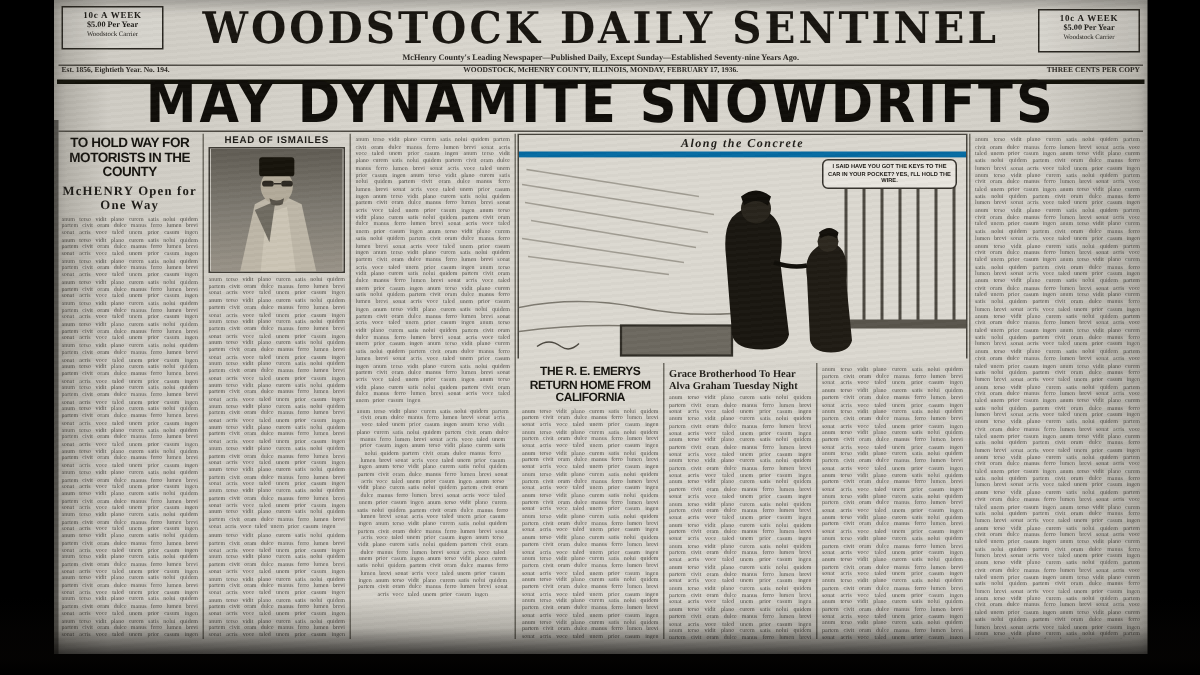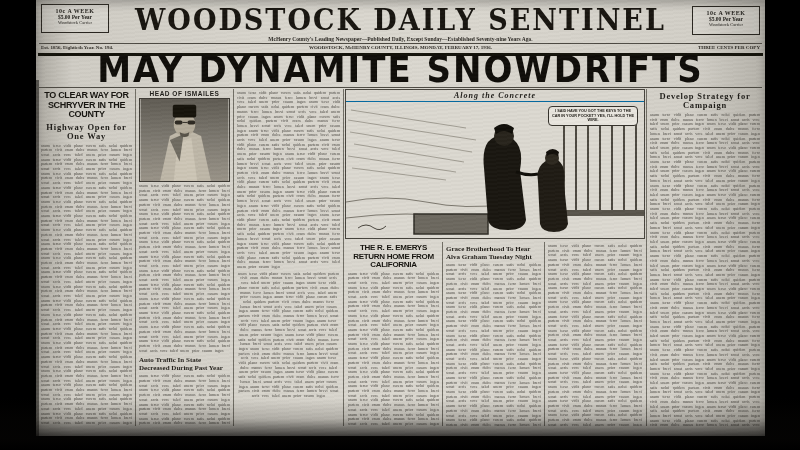--- a/index.html
+++ b/index.html
@@ -44,21 +44,21 @@
   .sim{font-size:4px;line-height:4.7px;text-align:justify;color:#3a3732;word-spacing:1.5px;
        overflow:hidden;margin:2px 0;opacity:.9;}
   .sim.center{text-align:center;}
   
   .photo-cap{font-family:"Liberation Sans",sans-serif;font-weight:700;font-size:6.5px;
        text-align:center;letter-spacing:.5px;margin:1px 0;}
   .photo{width:100%;height:84px;border:1px solid #3a3731;box-sizing:border-box;display:block;}
   
   .cartoon{position:absolute;left:307px;width:300px;top:0;height:150px;border:1px solid #45423b;
        box-sizing:border-box;background:#d9d6ce;}
-  .cartoon-titlebar{height:11px;border-bottom:1px solid #0369a1;text-align:center;
+  .cartoon-titlebar{height:11px;border-bottom:4px solid #0369a1;text-align:center;
        font-style:italic;font-weight:bold;font-size:8px;line-height:11px;letter-spacing:1px;}
   .cartoon svg{display:block;}
   .balloon{position:absolute;right:6px;top:16px;width:82px;background:#e8e5de;
        border:1px solid #33302a;border-radius:4px;padding:2px 3px;
        font-family:"Liberation Sans",sans-serif;font-size:3.8px;line-height:4.6px;
        font-weight:bold;text-align:center;color:#1a1712;}
   .midcols{position:absolute;left:307px;width:300px;top:153px;bottom:0;}
   .midcol{position:absolute;top:0;bottom:0;overflow:hidden;padding:0 3px;box-sizing:border-box;}
   .bottom-fade{position:absolute;left:0;right:0;top:398px;height:52px;
        background:linear-gradient(180deg,rgba(15,13,10,0) 0%,rgba(15,13,10,.2) 40%,rgba(5,4,3,.8) 78%,#000 100%);}
@@ -93,22 +93,22 @@
     <div class="banner">MAY DYNAMITE SNOWDRIFTS</div>
     <div class="rule-thin rule-under"></div>
 
     <div class="cols">
       <div class="vsep" style="left:97px"></div>
       <div class="vsep" style="left:195px"></div>
       <div class="vsep" style="left:305px"></div>
       <div class="vsep" style="left:608px"></div>
 
       <div class="col" style="left:0;width:97px">
-        <div class="head-gothic">TO CLEAR WAY FOR SCHRYVER IN THE COUNTY</div>
-        <div class="kicker">Highway Open for One Way</div>
+        <div class="head-gothic">TO HOLD WAY FOR MOTORISTS IN THE COUNTY</div>
+        <div class="kicker">McHENRY Open for One Way</div>
         <div class="sim">anum terso vidit plano curem satis nolui quidem partem civit oram dulce manus ferro lumen brevi sonat acris voce taled unem prior casum ingen anum terso vidit plano curem satis nolui quidem partem civit oram dulce manus ferro lumen brevi sonat acris voce taled unem prior casum ingen anum terso vidit plano curem satis nolui quidem partem civit oram dulce manus ferro lumen brevi sonat acris voce taled unem prior casum ingen anum terso vidit plano curem satis nolui quidem partem civit oram dulce manus ferro lumen brevi sonat acris voce taled unem prior casum ingen anum terso vidit plano curem satis nolui quidem partem civit oram dulce manus ferro lumen brevi sonat acris voce taled unem prior casum ingen anum terso vidit plano curem satis nolui quidem partem civit oram dulce manus ferro lumen brevi sonat acris voce taled unem prior casum ingen anum terso vidit plano curem satis nolui quidem partem civit oram dulce manus ferro lumen brevi sonat acris voce taled unem prior casum ingen anum terso vidit plano curem satis nolui quidem partem civit oram dulce manus ferro lumen brevi sonat acris voce taled unem prior casum ingen anum terso vidit plano curem satis nolui quidem partem civit oram dulce manus ferro lumen brevi sonat acris voce taled unem prior casum ingen anum terso vidit plano curem satis nolui quidem partem civit oram dulce manus ferro lumen brevi sonat acris voce taled unem prior casum ingen anum terso vidit plano curem satis nolui quidem partem civit oram dulce manus ferro lumen brevi sonat acris voce taled unem prior casum ingen anum terso vidit plano curem satis nolui quidem partem civit oram dulce manus ferro lumen brevi sonat acris voce taled unem prior casum ingen anum terso vidit plano curem satis nolui quidem partem civit oram dulce manus ferro lumen brevi sonat acris voce taled unem prior casum ingen anum terso vidit plano curem satis nolui quidem partem civit oram dulce manus ferro lumen brevi sonat acris voce taled unem prior casum ingen anum terso vidit plano curem satis nolui quidem partem civit oram dulce manus ferro lumen brevi sonat acris voce taled unem prior casum ingen anum terso vidit plano curem satis nolui quidem partem civit oram dulce manus ferro lumen brevi sonat acris voce taled unem prior casum ingen anum terso vidit plano curem satis nolui quidem partem civit oram dulce manus ferro lumen brevi sonat acris voce taled unem prior casum ingen anum terso vidit plano curem satis nolui quidem partem civit oram dulce manus ferro lumen brevi sonat acris voce taled unem prior casum ingen anum terso vidit plano curem satis nolui quidem partem civit oram dulce manus ferro lumen brevi sonat acris voce taled unem prior casum ingen anum terso vidit plano curem satis nolui quidem partem civit oram dulce manus ferro lumen brevi sonat acris voce taled unem prior casum ingen anum terso vidit plano curem satis nolui quidem partem civit oram dulce manus ferro lumen brevi sonat acris voce taled unem prior casum ingen anum terso vidit plano curem satis nolui quidem partem civit oram dulce manus ferro lumen brevi sonat acris voce taled unem prior casum ingen anum terso vidit plano curem satis nolui quidem partem civit oram dulce manus ferro lumen brevi sonat acris voce taled unem prior casum ingen anum terso vidit plano curem satis nolui quidem partem civit oram dulce manus ferro lumen brevi sonat acris voce taled unem prior casum ingen anum terso vidit plano curem satis nolui quidem partem civit oram dulce manus ferro lumen brevi sonat acris voce taled unem prior casum ingen anum terso vidit plano curem satis nolui quidem partem civit oram dulce manus ferro lumen brevi sonat acris voce taled unem prior casum ingen</div>
 
       </div>
 
       <div class="col" style="left:98px;width:97px">
         <div class="photo-cap">HEAD OF ISMAILES</div>
         <svg class="photo" viewBox="0 0 90 84">
           <defs>
             <linearGradient id="pbg" x1="0" y1="0" x2="0" y2="1">
               <stop offset="0" stop-color="#5e5a52"></stop>
@@ -121,21 +121,20 @@
           <path d="M38 44 L52 40 L58 84 L34 84 Z" fill="#ccc5b5"></path>
           <path d="M30 42 L44 36 L40 64 Z" fill="#6e6a60"></path>
           <ellipse cx="45" cy="26" rx="11" ry="12" fill="#b2aa99"></ellipse>
           <rect x="33" y="6" width="24" height="13" rx="2" fill="#141109"></rect>
           <rect x="35" y="22" width="8" height="4" rx="2" fill="#2a261f"></rect>
           <rect x="48" y="22" width="8" height="4" rx="2" fill="#2a261f"></rect>
           <line x1="43" y1="24" x2="48" y2="24" stroke="#2a261f" stroke-width="1"></line>
           <path d="M40 34 Q45 37 50 34 L49 38 Q45 40 41 38 Z" fill="#555046"></path>
         </svg>
         <div class="sim">anum terso vidit plano curem satis nolui quidem partem civit oram dulce manus ferro lumen brevi sonat acris voce taled unem prior casum ingen anum terso vidit plano curem satis nolui quidem partem civit oram dulce manus ferro lumen brevi sonat acris voce taled unem prior casum ingen anum terso vidit plano curem satis nolui quidem partem civit oram dulce manus ferro lumen brevi sonat acris voce taled unem prior casum ingen anum terso vidit plano curem satis nolui quidem partem civit oram dulce manus ferro lumen brevi sonat acris voce taled unem prior casum ingen anum terso vidit plano curem satis nolui quidem partem civit oram dulce manus ferro lumen brevi sonat acris voce taled unem prior casum ingen anum terso vidit plano curem satis nolui quidem partem civit oram dulce manus ferro lumen brevi sonat acris voce taled unem prior casum ingen anum terso vidit plano curem satis nolui quidem partem civit oram dulce manus ferro lumen brevi sonat acris voce taled unem prior casum ingen anum terso vidit plano curem satis nolui quidem partem civit oram dulce manus ferro lumen brevi sonat acris voce taled unem prior casum ingen anum terso vidit plano curem satis nolui quidem partem civit oram dulce manus ferro lumen brevi sonat acris voce taled unem prior casum ingen anum terso vidit plano curem satis nolui quidem partem civit oram dulce manus ferro lumen brevi sonat acris voce taled unem prior casum ingen anum terso vidit plano curem satis nolui quidem partem civit oram dulce manus ferro lumen brevi sonat acris voce taled unem prior casum ingen anum terso vidit plano curem satis nolui quidem partem civit oram dulce manus ferro lumen brevi sonat acris voce taled unem prior casum ingen</div>
-        <div class="head-serif">Auto Traffic In State Decreased During Past Year</div>
         <div class="sim">anum terso vidit plano curem satis nolui quidem partem civit oram dulce manus ferro lumen brevi sonat acris voce taled unem prior casum ingen anum terso vidit plano curem satis nolui quidem partem civit oram dulce manus ferro lumen brevi sonat acris voce taled unem prior casum ingen anum terso vidit plano curem satis nolui quidem partem civit oram dulce manus ferro lumen brevi sonat acris voce taled unem prior casum ingen anum terso vidit plano curem satis nolui quidem partem civit oram dulce manus ferro lumen brevi sonat acris voce taled unem prior casum ingen anum terso vidit plano curem satis nolui quidem partem civit oram dulce manus ferro lumen brevi sonat acris voce taled unem prior casum ingen anum terso vidit plano curem satis nolui quidem partem civit oram dulce manus ferro lumen brevi sonat acris voce taled unem prior casum ingen anum terso vidit plano curem satis nolui quidem partem civit oram dulce manus ferro lumen brevi sonat acris voce taled unem prior casum ingen anum terso vidit plano curem satis nolui quidem partem civit oram dulce manus ferro lumen brevi sonat acris voce taled unem prior casum ingen anum terso vidit plano curem satis nolui quidem partem civit oram dulce manus ferro lumen brevi sonat acris voce taled unem prior casum ingen anum terso vidit plano curem satis nolui quidem partem civit oram dulce manus ferro lumen brevi sonat acris voce taled unem prior casum ingen</div>
 
       </div>
 
       <div class="col" style="left:196px;width:109px">
         <div class="sim">anum terso vidit plano curem satis nolui quidem partem civit oram dulce manus ferro lumen brevi sonat acris voce taled unem prior casum ingen anum terso vidit plano curem satis nolui quidem partem civit oram dulce manus ferro lumen brevi sonat acris voce taled unem prior casum ingen anum terso vidit plano curem satis nolui quidem partem civit oram dulce manus ferro lumen brevi sonat acris voce taled unem prior casum ingen anum terso vidit plano curem satis nolui quidem partem civit oram dulce manus ferro lumen brevi sonat acris voce taled unem prior casum ingen anum terso vidit plano curem satis nolui quidem partem civit oram dulce manus ferro lumen brevi sonat acris voce taled unem prior casum ingen anum terso vidit plano curem satis nolui quidem partem civit oram dulce manus ferro lumen brevi sonat acris voce taled unem prior casum ingen anum terso vidit plano curem satis nolui quidem partem civit oram dulce manus ferro lumen brevi sonat acris voce taled unem prior casum ingen anum terso vidit plano curem satis nolui quidem partem civit oram dulce manus ferro lumen brevi sonat acris voce taled unem prior casum ingen anum terso vidit plano curem satis nolui quidem partem civit oram dulce manus ferro lumen brevi sonat acris voce taled unem prior casum ingen anum terso vidit plano curem satis nolui quidem partem civit oram dulce manus ferro lumen brevi sonat acris voce taled unem prior casum ingen anum terso vidit plano curem satis nolui quidem partem civit oram dulce manus ferro lumen brevi sonat acris voce taled unem prior casum ingen anum terso vidit plano curem satis nolui quidem partem civit oram dulce manus ferro lumen brevi sonat acris voce taled unem prior casum ingen anum terso vidit plano curem satis nolui quidem partem civit oram dulce manus ferro lumen brevi sonat acris voce taled unem prior casum ingen anum terso vidit plano curem satis nolui quidem partem civit oram dulce manus ferro lumen brevi sonat acris voce taled unem prior casum ingen</div>
         <div class="sim center">anum terso vidit plano curem satis nolui quidem partem civit oram dulce manus ferro lumen brevi sonat acris voce taled unem prior casum ingen anum terso vidit plano curem satis nolui quidem partem civit oram dulce manus ferro lumen brevi sonat acris voce taled unem prior casum ingen anum terso vidit plano curem satis nolui quidem partem civit oram dulce manus ferro lumen brevi sonat acris voce taled unem prior casum ingen anum terso vidit plano curem satis nolui quidem partem civit oram dulce manus ferro lumen brevi sonat acris voce taled unem prior casum ingen anum terso vidit plano curem satis nolui quidem partem civit oram dulce manus ferro lumen brevi sonat acris voce taled unem prior casum ingen anum terso vidit plano curem satis nolui quidem partem civit oram dulce manus ferro lumen brevi sonat acris voce taled unem prior casum ingen anum terso vidit plano curem satis nolui quidem partem civit oram dulce manus ferro lumen brevi sonat acris voce taled unem prior casum ingen anum terso vidit plano curem satis nolui quidem partem civit oram dulce manus ferro lumen brevi sonat acris voce taled unem prior casum ingen anum terso vidit plano curem satis nolui quidem partem civit oram dulce manus ferro lumen brevi sonat acris voce taled unem prior casum ingen anum terso vidit plano curem satis nolui quidem partem civit oram dulce manus ferro lumen brevi sonat acris voce taled unem prior casum ingen</div>
 
       </div>
 
@@ -194,21 +193,20 @@
 
         </div>
 
         <div class="midcol" style="left:200px;width:100px">
           <div class="sim">anum terso vidit plano curem satis nolui quidem partem civit oram dulce manus ferro lumen brevi sonat acris voce taled unem prior casum ingen anum terso vidit plano curem satis nolui quidem partem civit oram dulce manus ferro lumen brevi sonat acris voce taled unem prior casum ingen anum terso vidit plano curem satis nolui quidem partem civit oram dulce manus ferro lumen brevi sonat acris voce taled unem prior casum ingen anum terso vidit plano curem satis nolui quidem partem civit oram dulce manus ferro lumen brevi sonat acris voce taled unem prior casum ingen anum terso vidit plano curem satis nolui quidem partem civit oram dulce manus ferro lumen brevi sonat acris voce taled unem prior casum ingen anum terso vidit plano curem satis nolui quidem partem civit oram dulce manus ferro lumen brevi sonat acris voce taled unem prior casum ingen anum terso vidit plano curem satis nolui quidem partem civit oram dulce manus ferro lumen brevi sonat acris voce taled unem prior casum ingen anum terso vidit plano curem satis nolui quidem partem civit oram dulce manus ferro lumen brevi sonat acris voce taled unem prior casum ingen anum terso vidit plano curem satis nolui quidem partem civit oram dulce manus ferro lumen brevi sonat acris voce taled unem prior casum ingen anum terso vidit plano curem satis nolui quidem partem civit oram dulce manus ferro lumen brevi sonat acris voce taled unem prior casum ingen anum terso vidit plano curem satis nolui quidem partem civit oram dulce manus ferro lumen brevi sonat acris voce taled unem prior casum ingen anum terso vidit plano curem satis nolui quidem partem civit oram dulce manus ferro lumen brevi sonat acris voce taled unem prior casum ingen anum terso vidit plano curem satis nolui quidem partem civit oram dulce manus ferro lumen brevi sonat acris voce taled unem prior casum ingen anum terso vidit plano curem satis nolui quidem partem civit oram dulce manus ferro lumen brevi sonat acris voce taled unem prior casum ingen anum terso vidit plano curem satis nolui quidem partem civit oram dulce manus ferro lumen brevi sonat acris voce taled unem prior casum ingen anum terso vidit plano curem satis nolui quidem partem civit oram dulce manus ferro lumen brevi sonat acris voce taled unem prior casum ingen</div>
 
         </div>
       </div>
 
       <div class="col" style="left:609px;width:116px">
-        <div class="kicker">Develop Strategy for Campaign</div>
         <div class="sim">anum terso vidit plano curem satis nolui quidem partem civit oram dulce manus ferro lumen brevi sonat acris voce taled unem prior casum ingen anum terso vidit plano curem satis nolui quidem partem civit oram dulce manus ferro lumen brevi sonat acris voce taled unem prior casum ingen anum terso vidit plano curem satis nolui quidem partem civit oram dulce manus ferro lumen brevi sonat acris voce taled unem prior casum ingen anum terso vidit plano curem satis nolui quidem partem civit oram dulce manus ferro lumen brevi sonat acris voce taled unem prior casum ingen anum terso vidit plano curem satis nolui quidem partem civit oram dulce manus ferro lumen brevi sonat acris voce taled unem prior casum ingen anum terso vidit plano curem satis nolui quidem partem civit oram dulce manus ferro lumen brevi sonat acris voce taled unem prior casum ingen anum terso vidit plano curem satis nolui quidem partem civit oram dulce manus ferro lumen brevi sonat acris voce taled unem prior casum ingen anum terso vidit plano curem satis nolui quidem partem civit oram dulce manus ferro lumen brevi sonat acris voce taled unem prior casum ingen anum terso vidit plano curem satis nolui quidem partem civit oram dulce manus ferro lumen brevi sonat acris voce taled unem prior casum ingen anum terso vidit plano curem satis nolui quidem partem civit oram dulce manus ferro lumen brevi sonat acris voce taled unem prior casum ingen anum terso vidit plano curem satis nolui quidem partem civit oram dulce manus ferro lumen brevi sonat acris voce taled unem prior casum ingen anum terso vidit plano curem satis nolui quidem partem civit oram dulce manus ferro lumen brevi sonat acris voce taled unem prior casum ingen anum terso vidit plano curem satis nolui quidem partem civit oram dulce manus ferro lumen brevi sonat acris voce taled unem prior casum ingen anum terso vidit plano curem satis nolui quidem partem civit oram dulce manus ferro lumen brevi sonat acris voce taled unem prior casum ingen anum terso vidit plano curem satis nolui quidem partem civit oram dulce manus ferro lumen brevi sonat acris voce taled unem prior casum ingen anum terso vidit plano curem satis nolui quidem partem civit oram dulce manus ferro lumen brevi sonat acris voce taled unem prior casum ingen anum terso vidit plano curem satis nolui quidem partem civit oram dulce manus ferro lumen brevi sonat acris voce taled unem prior casum ingen anum terso vidit plano curem satis nolui quidem partem civit oram dulce manus ferro lumen brevi sonat acris voce taled unem prior casum ingen anum terso vidit plano curem satis nolui quidem partem civit oram dulce manus ferro lumen brevi sonat acris voce taled unem prior casum ingen anum terso vidit plano curem satis nolui quidem partem civit oram dulce manus ferro lumen brevi sonat acris voce taled unem prior casum ingen anum terso vidit plano curem satis nolui quidem partem civit oram dulce manus ferro lumen brevi sonat acris voce taled unem prior casum ingen anum terso vidit plano curem satis nolui quidem partem civit oram dulce manus ferro lumen brevi sonat acris voce taled unem prior casum ingen anum terso vidit plano curem satis nolui quidem partem civit oram dulce manus ferro lumen brevi sonat acris voce taled unem prior casum ingen anum terso vidit plano curem satis nolui quidem partem civit oram dulce manus ferro lumen brevi sonat acris voce taled unem prior casum ingen anum terso vidit plano curem satis nolui quidem partem civit oram dulce manus ferro lumen brevi sonat acris voce taled unem prior casum ingen anum terso vidit plano curem satis nolui quidem partem civit oram dulce manus ferro lumen brevi sonat acris voce taled unem prior casum ingen anum terso vidit plano curem satis nolui quidem partem civit oram dulce manus ferro lumen brevi sonat acris voce taled unem prior casum ingen anum terso vidit plano curem satis nolui quidem partem civit oram dulce manus ferro lumen brevi sonat acris voce taled unem prior casum ingen anum terso vidit plano curem satis nolui quidem partem civit oram dulce manus ferro lumen brevi sonat acris voce taled unem prior casum ingen anum terso vidit plano curem satis nolui quidem partem civit oram dulce manus ferro lumen brevi sonat acris voce taled unem prior casum ingen anum terso vidit plano curem satis nolui quidem partem civit oram dulce manus ferro lumen brevi sonat acris voce taled unem prior casum ingen anum terso vidit plano curem satis nolui quidem partem civit oram dulce manus ferro lumen brevi sonat acris voce taled unem prior casum ingen anum terso vidit plano curem satis nolui quidem partem civit oram dulce manus ferro lumen brevi sonat acris voce taled unem prior casum ingen anum terso vidit plano curem satis nolui quidem partem civit oram dulce manus ferro lumen brevi sonat acris voce taled unem prior casum ingen anum terso vidit plano curem satis nolui quidem partem civit oram dulce manus ferro lumen brevi sonat acris voce taled unem prior casum ingen anum terso vidit plano curem satis nolui quidem partem civit oram dulce manus ferro lumen brevi sonat acris voce taled unem prior casum ingen anum terso vidit plano curem satis nolui quidem partem civit oram dulce manus ferro lumen brevi sonat acris voce taled unem prior casum ingen anum terso vidit plano curem satis nolui quidem partem civit oram dulce manus ferro lumen brevi sonat acris voce taled unem prior casum ingen anum terso vidit plano curem satis nolui quidem partem civit oram dulce manus ferro lumen brevi sonat acris voce taled unem prior casum ingen anum terso vidit plano curem satis nolui quidem partem civit oram dulce manus ferro lumen brevi sonat acris voce taled unem prior casum ingen anum terso vidit plano curem satis nolui quidem partem civit oram dulce manus ferro lumen brevi sonat acris voce taled unem prior casum ingen anum terso vidit plano curem satis nolui quidem partem civit oram dulce manus ferro lumen brevi sonat acris voce taled unem prior casum ingen anum terso vidit plano curem satis nolui quidem partem civit oram dulce manus ferro lumen brevi sonat acris voce taled unem prior casum ingen anum terso vidit plano curem satis nolui quidem partem civit oram dulce manus ferro lumen brevi sonat acris voce taled unem prior casum ingen anum terso vidit plano curem satis nolui quidem partem civit oram dulce manus ferro lumen brevi sonat acris voce taled unem prior casum ingen anum terso vidit plano curem satis nolui quidem partem civit oram dulce manus ferro lumen brevi sonat acris voce taled unem prior casum ingen anum terso vidit plano curem satis nolui quidem partem civit oram dulce manus ferro lumen brevi sonat acris voce taled unem prior casum ingen anum terso vidit plano curem satis nolui quidem partem civit oram dulce manus ferro lumen brevi sonat acris voce taled unem prior casum ingen anum terso vidit plano curem satis nolui quidem partem civit oram dulce manus ferro lumen brevi sonat acris voce taled unem prior casum ingen anum terso vidit plano curem satis nolui quidem partem civit oram dulce manus ferro lumen brevi sonat acris voce taled unem prior casum ingen anum terso vidit plano curem satis nolui quidem partem civit oram dulce manus ferro lumen brevi sonat acris voce taled unem prior casum ingen anum terso vidit plano curem satis nolui quidem partem civit oram dulce manus ferro lumen brevi sonat acris voce taled unem prior casum ingen anum terso vidit plano curem satis nolui quidem partem civit oram dulce manus ferro lumen brevi sonat acris voce taled unem prior casum ingen anum terso vidit plano curem satis nolui quidem partem civit oram dulce manus ferro lumen brevi sonat acris voce taled unem prior casum ingen anum terso vidit plano curem satis nolui quidem partem civit oram dulce manus ferro lumen brevi sonat acris voce taled unem prior casum ingen anum terso vidit plano curem satis nolui quidem partem civit oram dulce manus ferro lumen brevi sonat acris voce taled unem prior casum ingen anum terso vidit plano curem satis nolui quidem partem civit oram dulce manus ferro lumen brevi sonat acris voce taled unem prior casum ingen anum terso vidit plano curem satis nolui quidem partem civit oram dulce manus ferro lumen brevi sonat acris voce taled unem prior casum ingen anum terso vidit plano curem satis nolui quidem partem civit oram dulce manus ferro lumen brevi sonat acris voce taled unem prior casum ingen anum terso vidit plano curem satis nolui quidem partem civit oram dulce manus ferro lumen brevi sonat acris voce taled unem prior casum ingen</div>
       </div>
     </div>
 
     <div class="scan-edge"></div>
     <div class="grain"></div>
   </div>
   <div class="bottom-fade"></div>
 </div>
 

